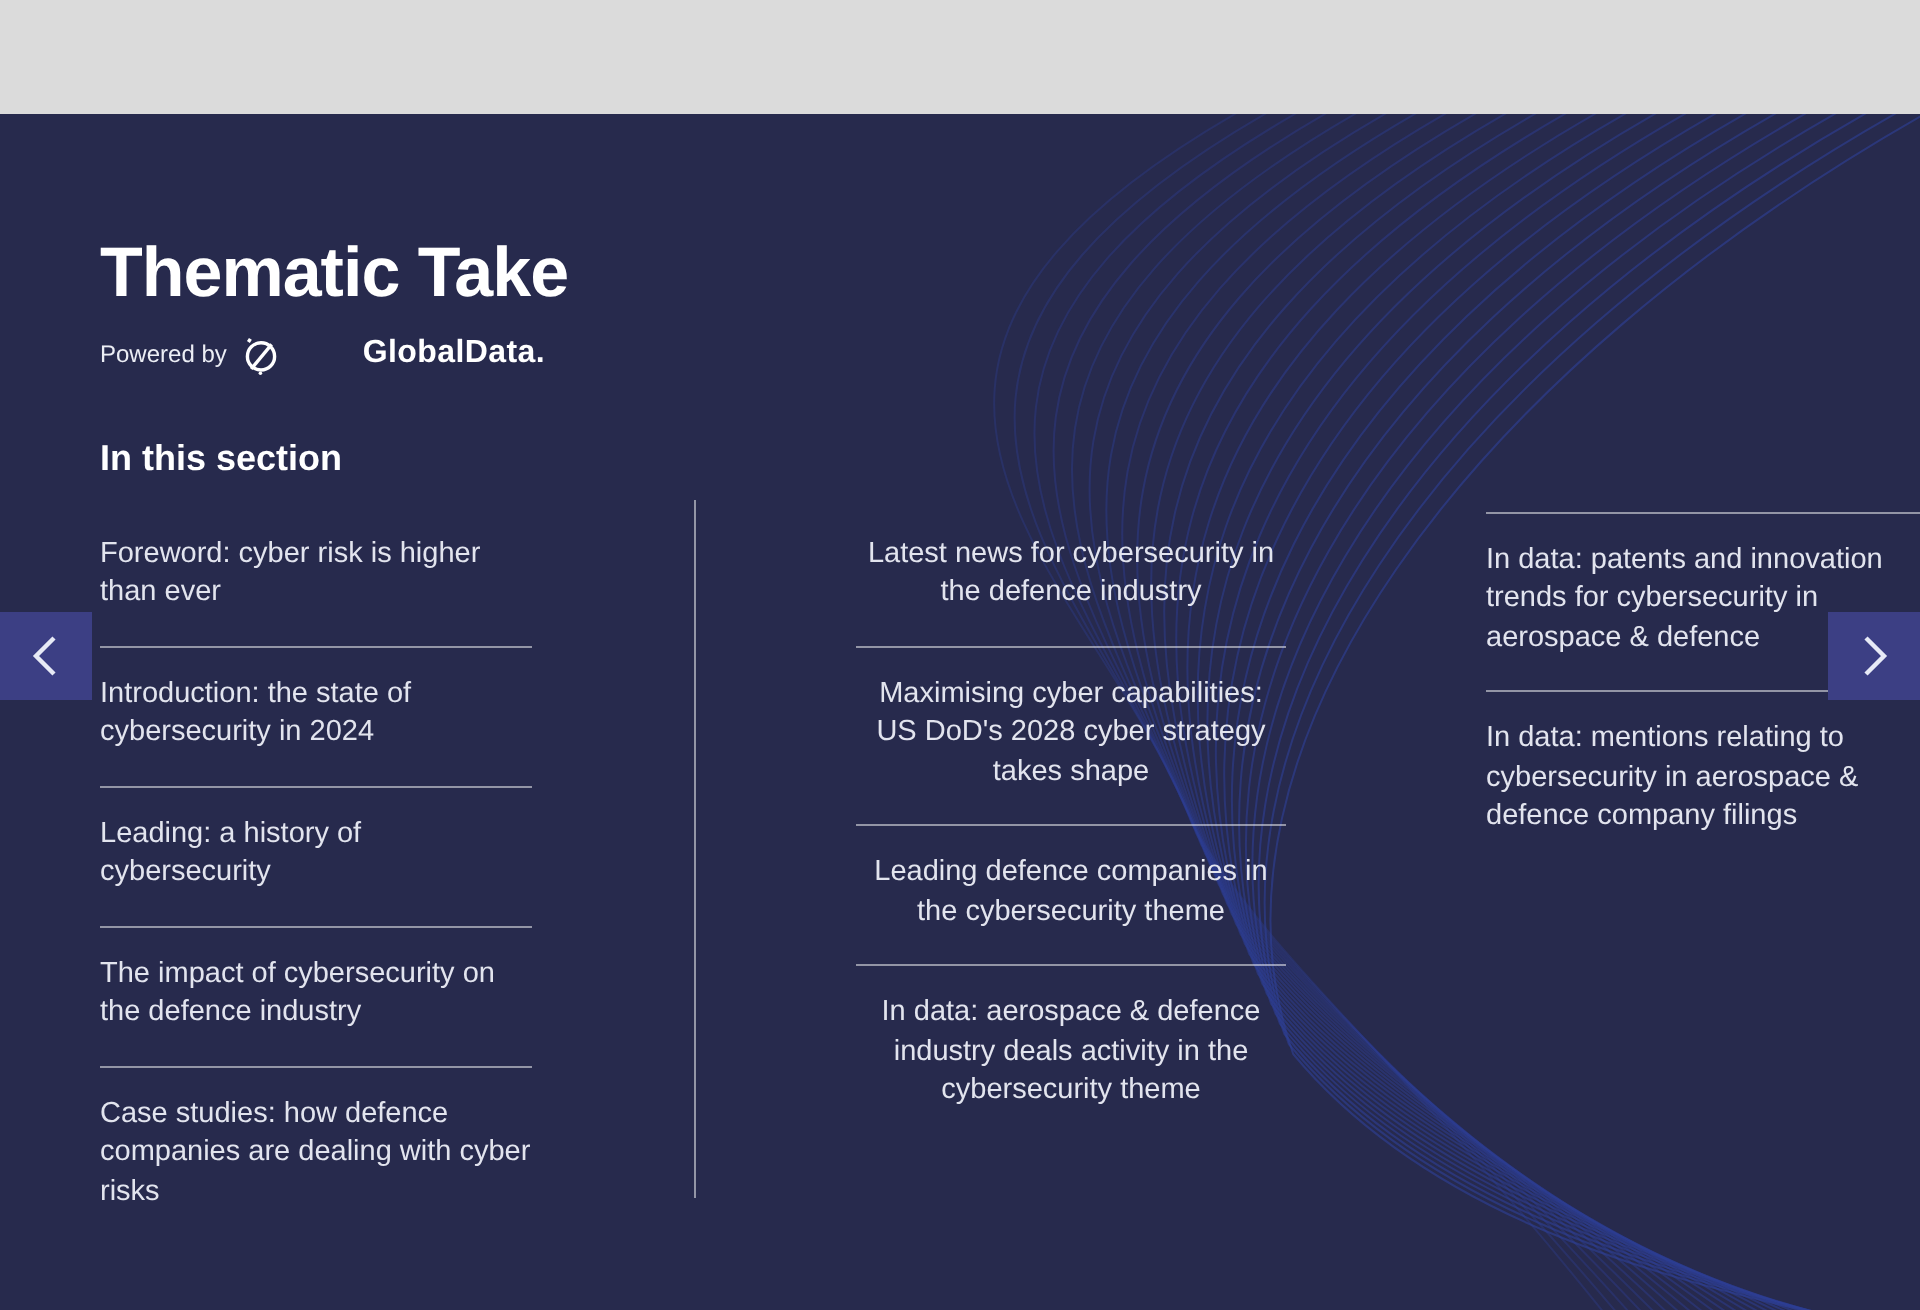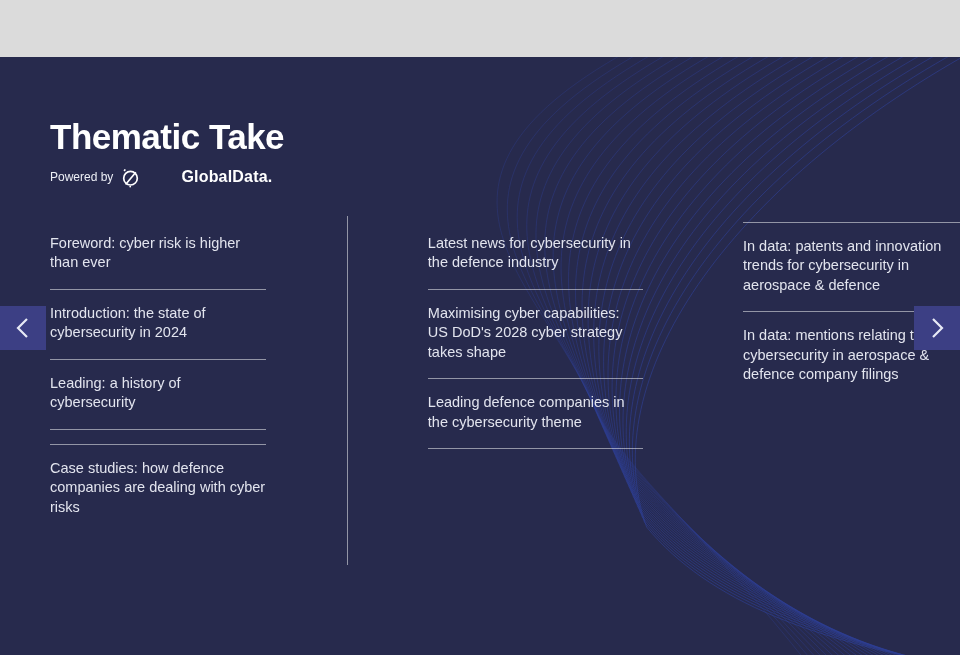--- a/index.html
+++ b/index.html
@@ -50,27 +50,27 @@
   .powered .pb-label{font-size:12px;color:#eceef5;}
   .gd-icon{display:inline-flex;margin-left:3px;}
   .brand-name{font-size:16px;font-weight:700;letter-spacing:0.2px;margin-left:36px;}
   h2.section-heading{
     margin-top:31px;
     color:var(--heading);
     font-size:18px;
     font-weight:700;
   }
   .cols{
-    margin-top:28px;
+    margin-top:10px;
     display:flex;
     align-items:flex-start;
     gap:30px;
   }
   .col{width:255px;padding-top:18px;}
-  .col.c2{width:254px;}
+  .col.c2{width:254px;text-align:center;}
   .col.c3{width:256px;padding-top:6px;}
   .gap-a{width:24px;}
   .gap-b{width:24px;}
   .gap-c{width:47px;}
   .vdiv{width:1px;height:349px;background:var(--rule);flex:none;}
   .item{
     color:var(--text);
     font-size:14.5px;
     line-height:19.5px;
     margin-bottom:16px;
@@ -142,45 +142,48 @@
         <svg width="21" height="21" viewBox="0 0 21 21">
           <circle cx="10.5" cy="11.2" r="6.8" fill="none" stroke="#ffffff" stroke-width="1.7"></circle>
           <line x1="5.6" y1="17.5" x2="15.8" y2="5.2" stroke="#ffffff" stroke-width="1.7"></line>
           <line x1="5.2" y1="2.4" x2="4.2" y2="4.0" stroke="#ffffff" stroke-width="1.7"></line>
           <circle cx="10.2" cy="19.6" r="0.9" fill="#ffffff"></circle>
         </svg>
       </span>
       <span class="brand-name">GlobalData.</span>
     </div>
 
+    <h2 class="section-heading">In this section</h2>
 
     <div class="cols">
 
       <div class="col c1">
         <div class="item">Foreword: cyber risk is higher than ever</div>
         <div class="hr"></div>
         <div class="item">Introduction: the state of cybersecurity in 2024</div>
         <div class="hr"></div>
         <div class="item">Leading: a history of cybersecurity</div>
         <div class="hr"></div>
+        <div class="item">The impact of cybersecurity on the defence industry</div>
         <div class="hr"></div>
         <div class="item">Case studies: how defence companies are dealing with cyber risks</div>
       </div>
 
       <div class="gap-a"></div>
       <div class="vdiv"></div>
       <div class="gap-b"></div>
 
       <div class="col c2">
         <div class="item">Latest news for cybersecurity in the defence industry</div>
         <div class="hr"></div>
         <div class="item">Maximising cyber capabilities: US DoD's 2028 cyber strategy takes shape</div>
         <div class="hr"></div>
         <div class="item">Leading defence companies in the cybersecurity theme</div>
         <div class="hr"></div>
+        <div class="item">In data: aerospace &amp; defence industry deals activity in the cybersecurity theme</div>
       </div>
 
       <div class="gap-c"></div>
 
       <div class="col c3">
         <div class="hr"></div>
         <div class="item">In data: patents and innovation trends for cybersecurity in aerospace &amp; defence</div>
         <div class="hr"></div>
         <div class="item">In data: mentions relating to cybersecurity in aerospace &amp; defence company filings</div>
       </div>

